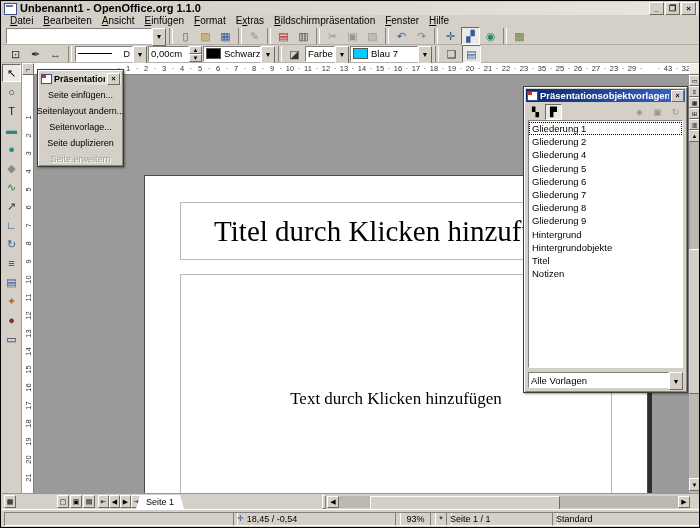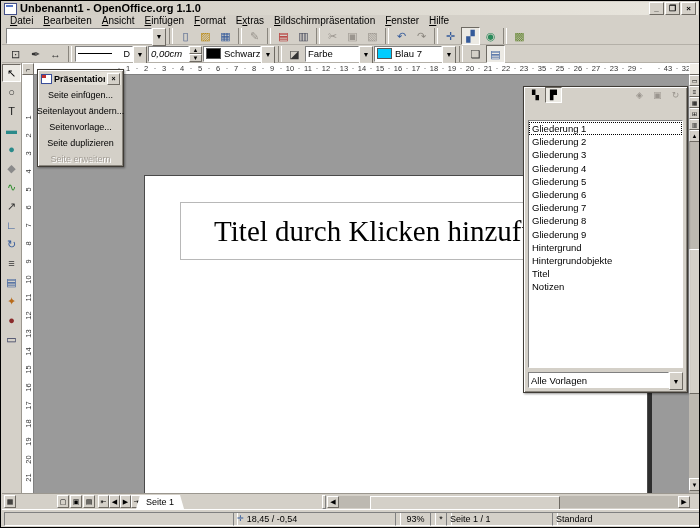--- a/index.html
+++ b/index.html
@@ -150,39 +150,39 @@
         <span class="ico" style="color: rgb(51, 51, 51);">↔</span>
       </span>
     <span class="sep"></span>
     <span class="combo" style="width:72px;">
       <span class="field" style="flex:1;justify-content:space-between;">
         <span class="linesample"></span>
         <span style="font-size:9px;">D</span>
       </span>
       <span class="btn dd">▼</span>
     </span>
-    <span class="combo" style="width:54px;font-style:italic;">
+    <span class="combo" style="width:54px;">
       <span class="field" style="flex:1;">0,00cm</span>
       <span style="display:flex;flex-direction:column;">
         <span class="btn spin">▲</span>
         <span class="btn spin">▼</span>
       </span>
     </span>
     <span class="combo" style="width:72px;">
       <span class="field" style="flex:1;">
         <span class="swatch" id="line-swatch" style="background: rgb(0, 0, 0);"></span>
         <span>Schwarz</span>
       </span>
       <span class="btn dd">▼</span>
     </span>
     <span class="sep"></span>
     <span id="fill-icon-slot">
         <span class="ico" style="color: rgb(51, 51, 51);">◪</span>
       </span>
-    <span class="combo" style="width:68px;">
+    <span class="combo" style="width:44px;">
       <span class="field" style="flex:1;">Farbe</span>
       <span class="btn dd">▼</span>
     </span>
     <span class="combo" style="width:82px;">
       <span class="field" style="flex:1;">
         <span class="swatch" id="fill-swatch" style="background: rgb(0, 204, 255);"></span>
         <span>Blau 7</span>
       </span>
       <span class="btn dd">▼</span>
     </span>
@@ -303,56 +303,63 @@
       <span class="vtick" style="top: 380px;">20</span>
       <span class="vtick" style="top: 398px;">21</span>
     </div>
 
   
   <div class="a workspace">
     <div class="a page"></div>
     <div class="a ph title-ph">
       <span>Titel durch Klicken hinzufügen</span>
     </div>
+    <div class="a ph body-ph">
+      <span>Text durch Klicken hinzufügen</span>
+    </div>
   </div>
 
   
   <div class="a floatwin preswin">
     <div class="ptitle">
       <span class="micicon"></span>
       <span class="ptext">Präsentation</span>
       <span class="btn close">×</span>
     </div>
     <div class="presitems" id="pres-items">
         <span class="presitem">Seite einfügen...</span>
         <span class="presitem">Seitenlayout ändern...</span>
         <span class="presitem">Seitenvorlage...</span>
         <span class="presitem">Seite duplizieren</span>
         <span class="presitem disabled">Seite erweitern</span>
       </div>
   </div>
 
   
   <div class="a floatwin stywin">
+    <div class="stytitle">
+      <span class="micicon"></span>
+      <span class="ptext">Präsentationsobjektvorlagen</span>
+      <span class="btn close" style="width:11px;height:10px;font-size:7px;font-weight:bold;">×</span>
+    </div>
     <div class="stytb">
       <span id="sty-tb-left" style="display:flex;gap:1px;">
           <span class="ico">▚</span>
           <span class="ico pressed">▛</span>
         </span>
       <span style="flex:1;"></span>
       <span id="sty-tb-right" style="display:flex;gap:1px;">
           <span class="ico disabled">◈</span>
           <span class="ico disabled">▣</span>
           <span class="ico disabled">↻</span>
         </span>
     </div>
     <div class="stylist-list" id="sty-list">
         <div class="styitem selected">Gliederung 1</div>
         <div class="styitem">Gliederung 2</div>
-        <div class="styitem">Gliederung 3</div>
         <div class="styitem">Gliederung 4</div>
         <div class="styitem">Gliederung 5</div>
         <div class="styitem">Gliederung 6</div>
         <div class="styitem">Gliederung 7</div>
         <div class="styitem">Gliederung 8</div>
         <div class="styitem">Gliederung 9</div>
         <div class="styitem">Hintergrund</div>
         <div class="styitem">Hintergrundobjekte</div>
         <div class="styitem">Titel</div>
         <div class="styitem">Notizen</div>

